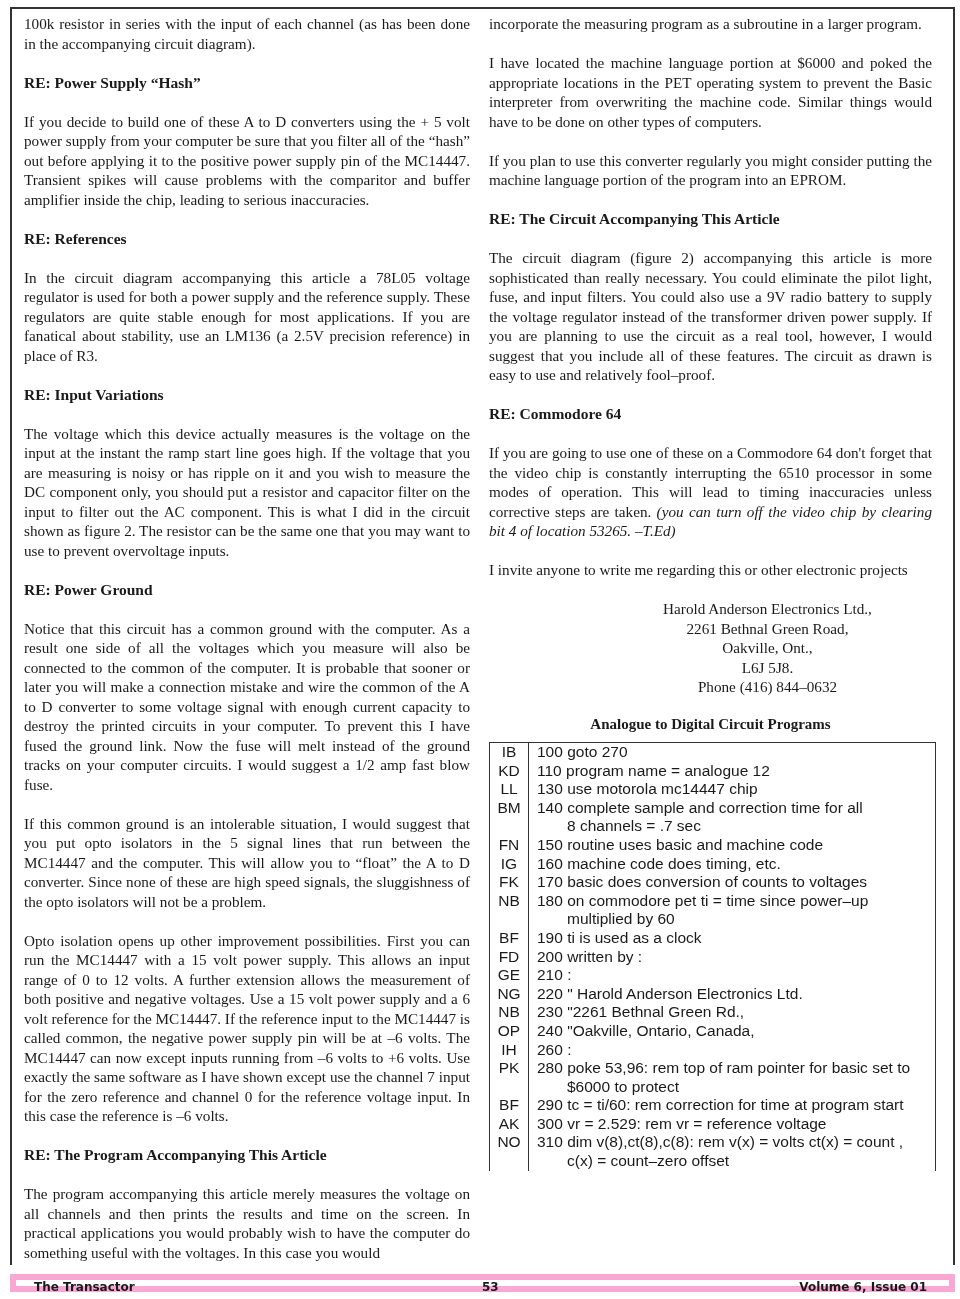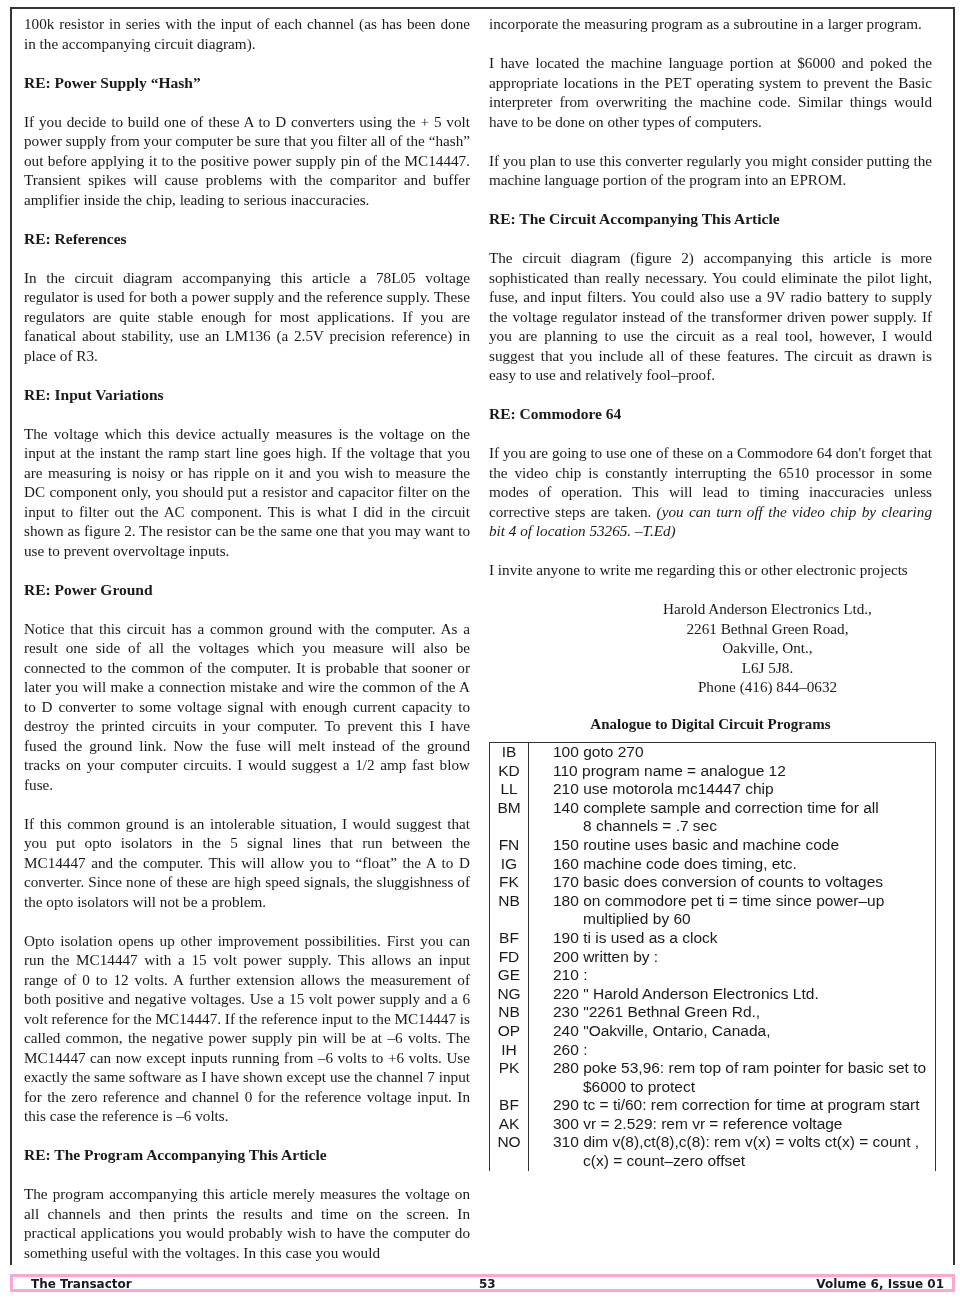--- a/index.html
+++ b/index.html
@@ -8,28 +8,28 @@
   .col { position:absolute; top:14px; font-size:15.2px; line-height:19.5px; text-align:justify; }
   .col.left { left:24px; width:446px; }
   .col.right { left:489px; width:443px; }
   p { margin:0 0 19.5px 0; }
   h3 { font-size:15.5px; font-weight:bold; margin:0 0 19.5px 0; line-height:19.5px; text-align:left; }
   .ital { font-style:italic; }
   .address { margin-left:114px; text-align:center; margin-bottom:18px; }
   .address div { line-height:19.5px; }
   .listing-title { text-align:center; font-weight:bold; font-size:15px; margin:0 0 8px 0; }
   .listing { position:relative; margin-left:0; border:1.5px solid #333; border-bottom:none; font-family:"Liberation Sans", sans-serif; font-size:15.5px; line-height:18.6px; text-align:left; width:445px; }
-  .listing .row { display:flex;gap:16px; }
+  .listing .row { display:flex; }
   .listing .cs { width:38px; text-align:center; border-right:1.5px solid #333; flex:none; padding-top:0; }
   .listing .code { padding-left:8px; flex:1; }
   .listing .code .cont { padding-left:30px; display:block; }
-  .footer { position:absolute; left:10px; top:1274px; width:945px; height:18px; border:3px solid #f9a8d4; box-sizing:border-box; font-family:"DejaVu Sans", sans-serif; font-weight:bold; font-size:12px; line-height:14px; }
+  .footer { position:absolute; left:10px; top:1274px; width:945px; height:18px; border:6px solid #f9a8d4; box-sizing:border-box; font-family:"DejaVu Sans", sans-serif; font-weight:bold; font-size:12px; line-height:14px; }
   .footer .l { position:absolute; left:18px; top:0; }
   .footer .c { position:absolute; left:466px; top:0; }
-  .footer .r { position:absolute; right:8px; top:0; }
+  .footer .r { position:absolute; right:22px; top:0; }
 </style>
 </head>
 <body>
 
 <div class="frame"></div>
 
 <div class="col left">
   <p>100k resistor in series with the input of each channel (as has been done in the accompanying circuit diagram).</p>
 
   <h3>RE: Power Supply “Hash”</h3>
@@ -76,21 +76,21 @@
       <div class="row">
         <div class="cs">IB</div>
         <div class="code"><span>100 goto 270</span></div>
       </div>
       <div class="row">
         <div class="cs">KD</div>
         <div class="code"><span>110 program name = analogue 12</span></div>
       </div>
       <div class="row">
         <div class="cs">LL</div>
-        <div class="code"><span>210 use motorola mc14447 chip</span></div>
+        <div class="code"><span>130 use motorola mc14447 chip</span></div>
       </div>
       <div class="row">
         <div class="cs">BM</div>
         <div class="code"><span>140 complete sample and correction time for all</span><span class="cont">8 channels = .7 sec</span></div>
       </div>
       <div class="row">
         <div class="cs">FN</div>
         <div class="code"><span>150 routine uses basic and machine code</span></div>
       </div>
       <div class="row">

